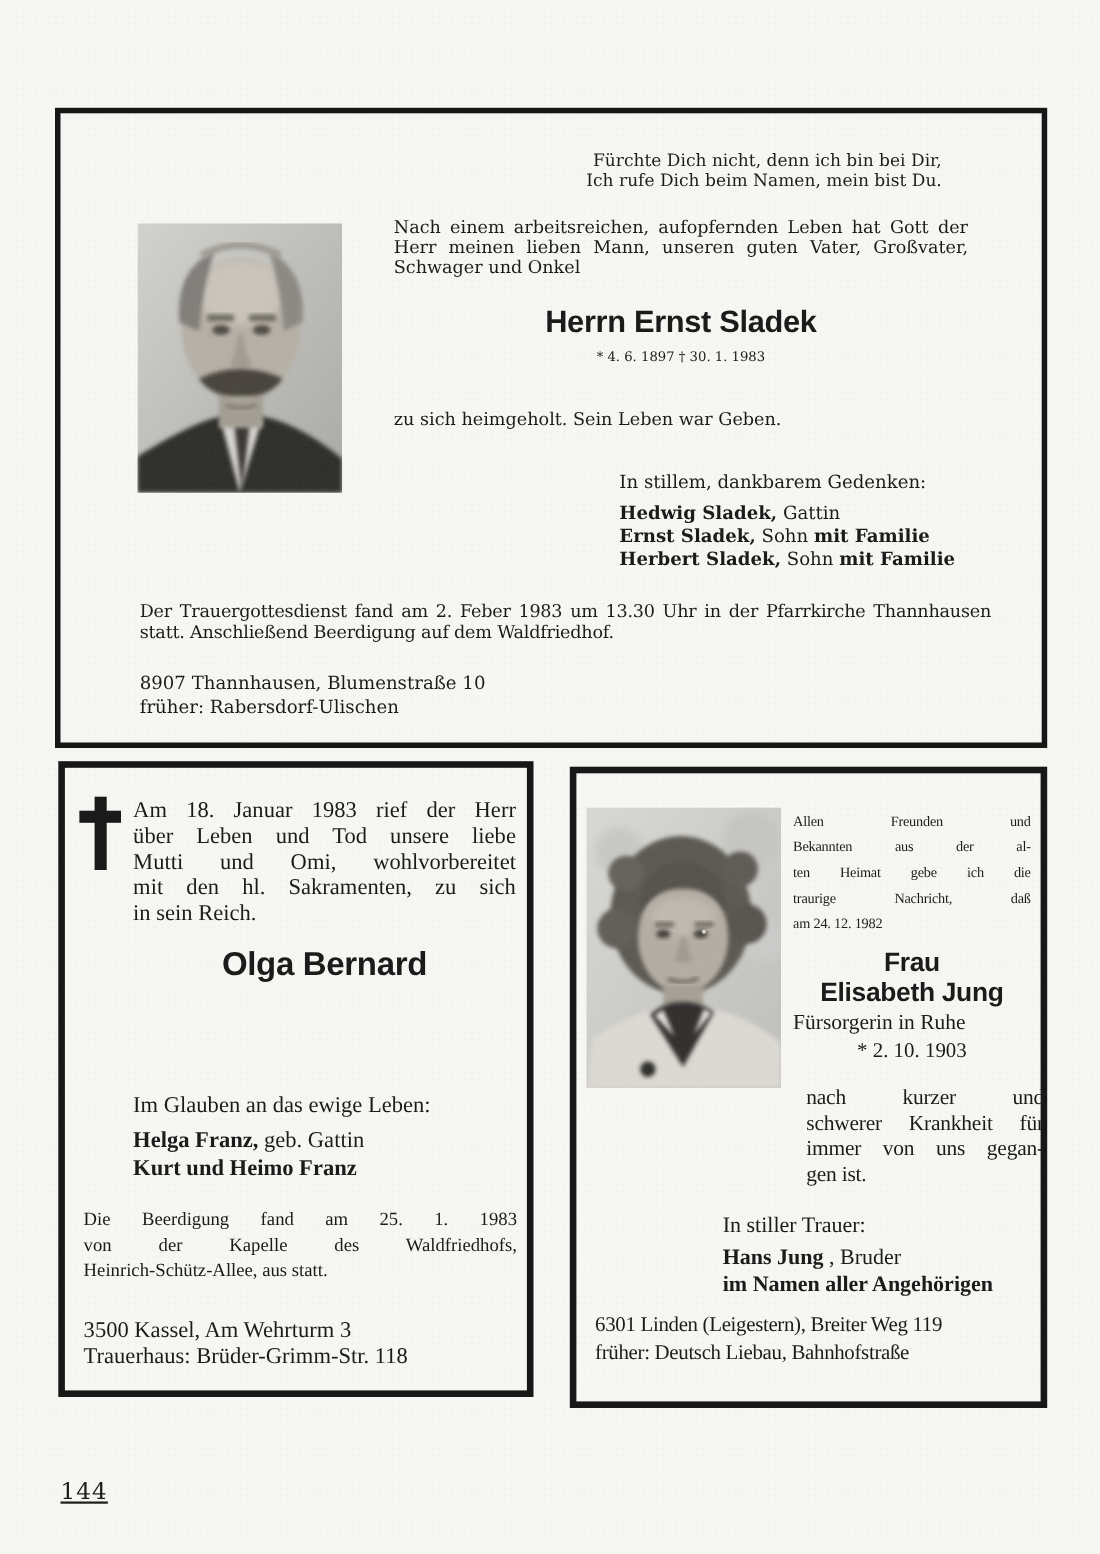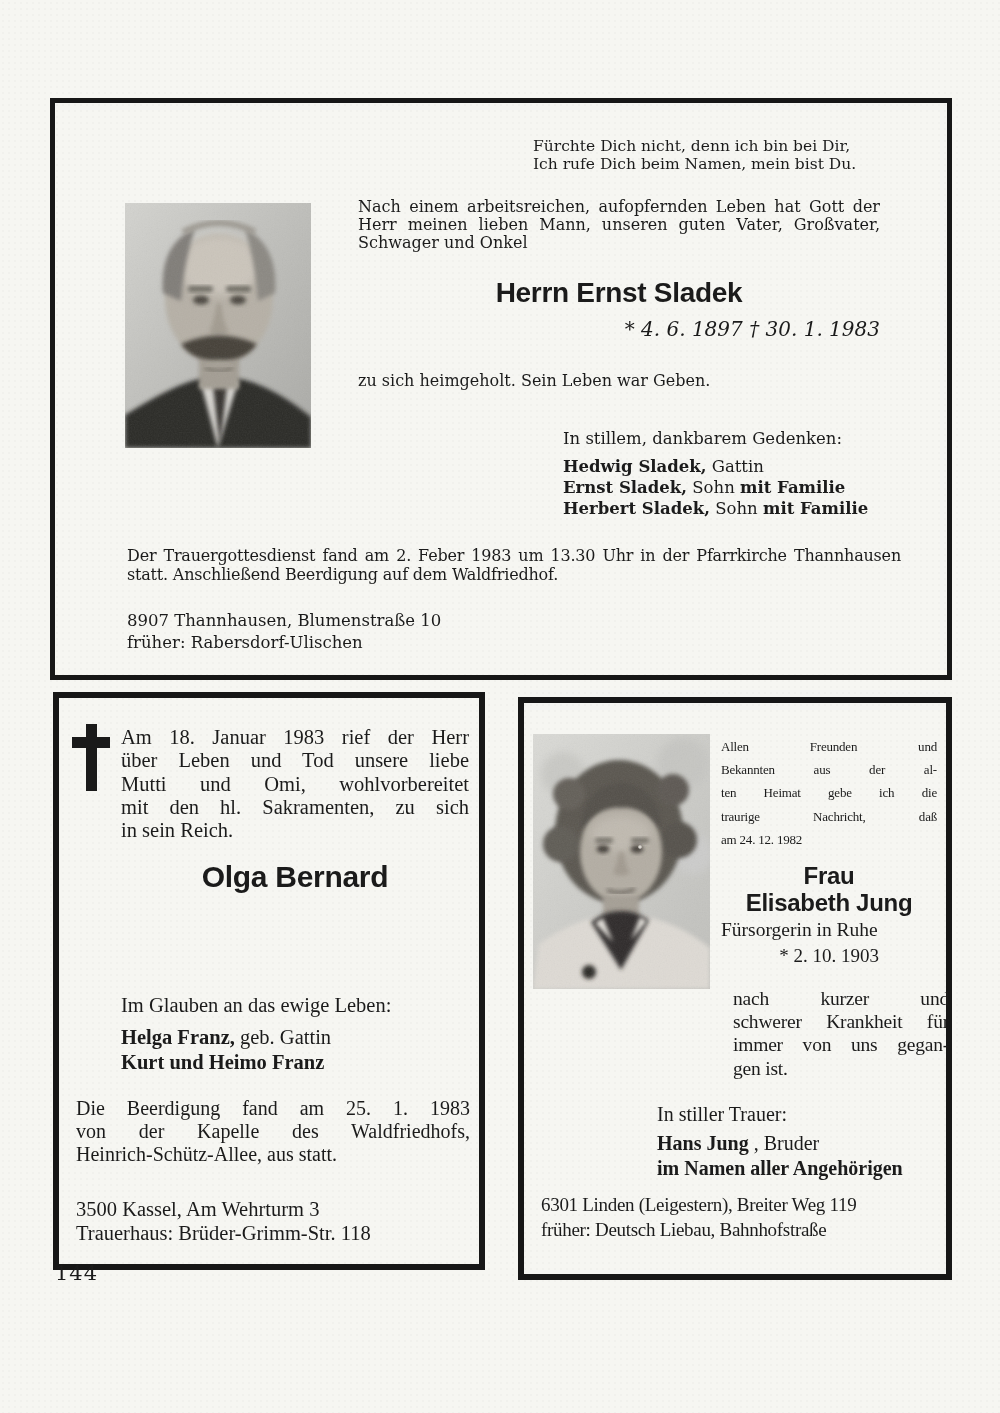--- a/index.html
+++ b/index.html
@@ -13,57 +13,57 @@
   .abs{position:absolute;}
   .notice{position:absolute;box-sizing:border-box;background:transparent;}
   #box-sladek{left:50px;top:98px;width:902px;height:582px;border:5px solid #171717;}
   #box-bernard{left:53px;top:692px;width:432px;height:578px;border:6px solid #171717;}
   #box-jung{left:518px;top:697px;width:434px;height:583px;border:6px solid #171717;}
 
   .jl{text-align:justify;text-align-last:justify;}
   b{font-weight:700;}
 
   
-  .quote{left:478px;top:35px;font-size:15.5px;line-height:17.5px;white-space:nowrap;}
+  .quote{left:478px;top:35px;font-size:15.5px;line-height:17.5px;white-space:nowrap;text-align:right;}
   .photo1{left:70px;top:100px;width:186px;height:245px;}
   .intro1{left:303px;top:95px;width:522px;font-size:16px;line-height:18.2px;}
   .name1{left:303px;top:174px;width:522px;text-align:center;
          font-family:"Liberation Sans",sans-serif;font-weight:700;font-size:28px;letter-spacing:-0.3px;}
-  .dates1{left:303px;top:214px;width:522px;text-align:right;font-size:20px;font-style:italic;}
+  .dates1{left:303px;top:214px;width:522px;text-align:center;font-size:12px;}
   .closing1{left:303px;top:268px;font-size:16px;}
   .remember1{left:508px;top:325px;font-size:16.5px;line-height:21px;}
   .remember1 .rh{margin-bottom:7px;}
   .service1{left:72px;top:443px;width:774px;font-size:16px;line-height:19px;letter-spacing:-0.2px;}
   .addr1{left:72px;top:507px;font-size:16.5px;line-height:21.5px;}
 
   
   .cross{left:13px;top:26px;width:38px;height:67px;}
   .bodyL{font-family:"Liberation Serif",serif;}
   .intro2{left:62px;top:28px;width:348px;font-size:20.5px;line-height:23.3px;}
   .name2{left:62px;top:162px;width:348px;text-align:center;
          font-family:"Liberation Sans",sans-serif;font-weight:700;font-size:30px;letter-spacing:-0.3px;}
   .sub2{left:62px;top:200px;width:348px;text-align:center;font-size:20.5px;line-height:26.5px;}
   .glauben{left:62px;top:296px;font-size:20.5px;}
   .mourn2{left:62px;top:327px;font-size:20.5px;line-height:24.5px;}
-  .burial2{left:17px;top:399px;width:394px;font-size:20px;line-height:23px;}
+  .burial2{left:17px;top:399px;width:394px;font-size:17px;line-height:23px;}
   .addr2{left:17px;top:500px;font-size:20.5px;line-height:23.5px;}
 
   
   .photo2{left:9px;top:31px;width:177px;height:255px;}
   .colA{left:197px;top:32px;width:216px;font-size:13px;line-height:23.2px;letter-spacing:-0.2px;}
   .nameJ{left:197px;top:160px;width:216px;text-align:center;
          font-family:"Liberation Sans",sans-serif;font-weight:700;font-size:24px;line-height:26.5px;letter-spacing:-0.3px;}
   .roleJ{left:197px;top:216px;width:216px;font-size:19.5px;}
   .bornJ{left:197px;top:242px;width:216px;text-align:center;font-size:19px;}
   .paraB{left:209px;top:284px;width:216px;font-size:19.5px;line-height:23.2px;letter-spacing:-0.2px;}
   .trauer{left:133px;top:400px;font-size:20px;}
   .mournJ{left:133px;top:428px;font-size:20px;line-height:24.5px;}
   .addrJ{left:17px;top:490px;font-size:19px;line-height:24.5px;letter-spacing:-0.3px;}
 
-  .pagenum{left:55px;top:1261px;font-size:21px;letter-spacing:1px;}
+  .pagenum{left:55px;top:1344px;font-size:21px;letter-spacing:1px;text-decoration:underline;}
 </style>
 </head>
 <body>
 
 <div class="page">
 
   <div class="notice" id="box-sladek">
 
     <div class="abs quote">
       <div>Fürchte Dich nicht, denn ich bin bei Dir,</div>

